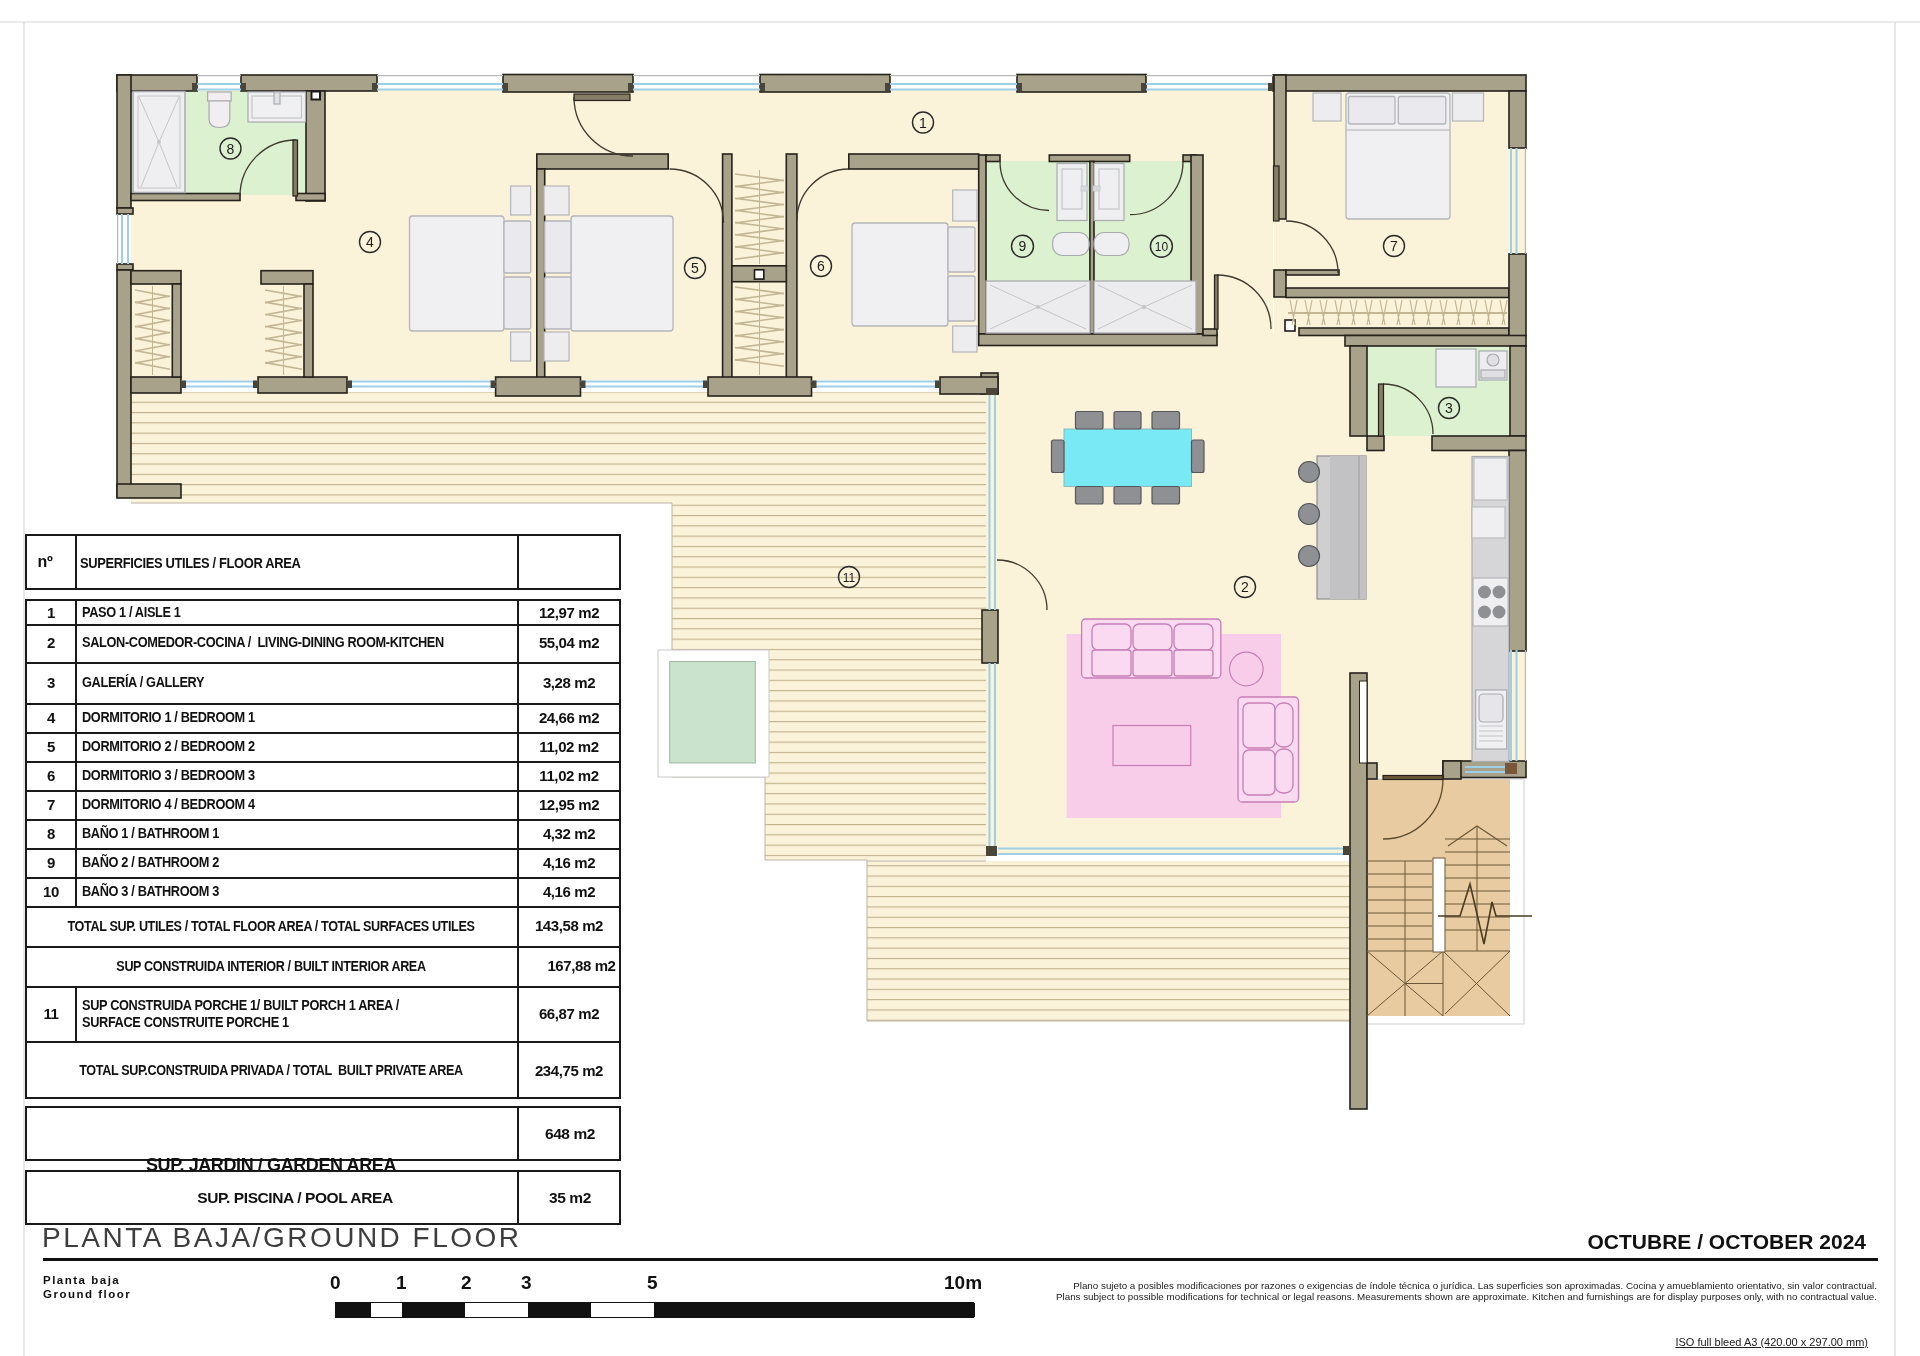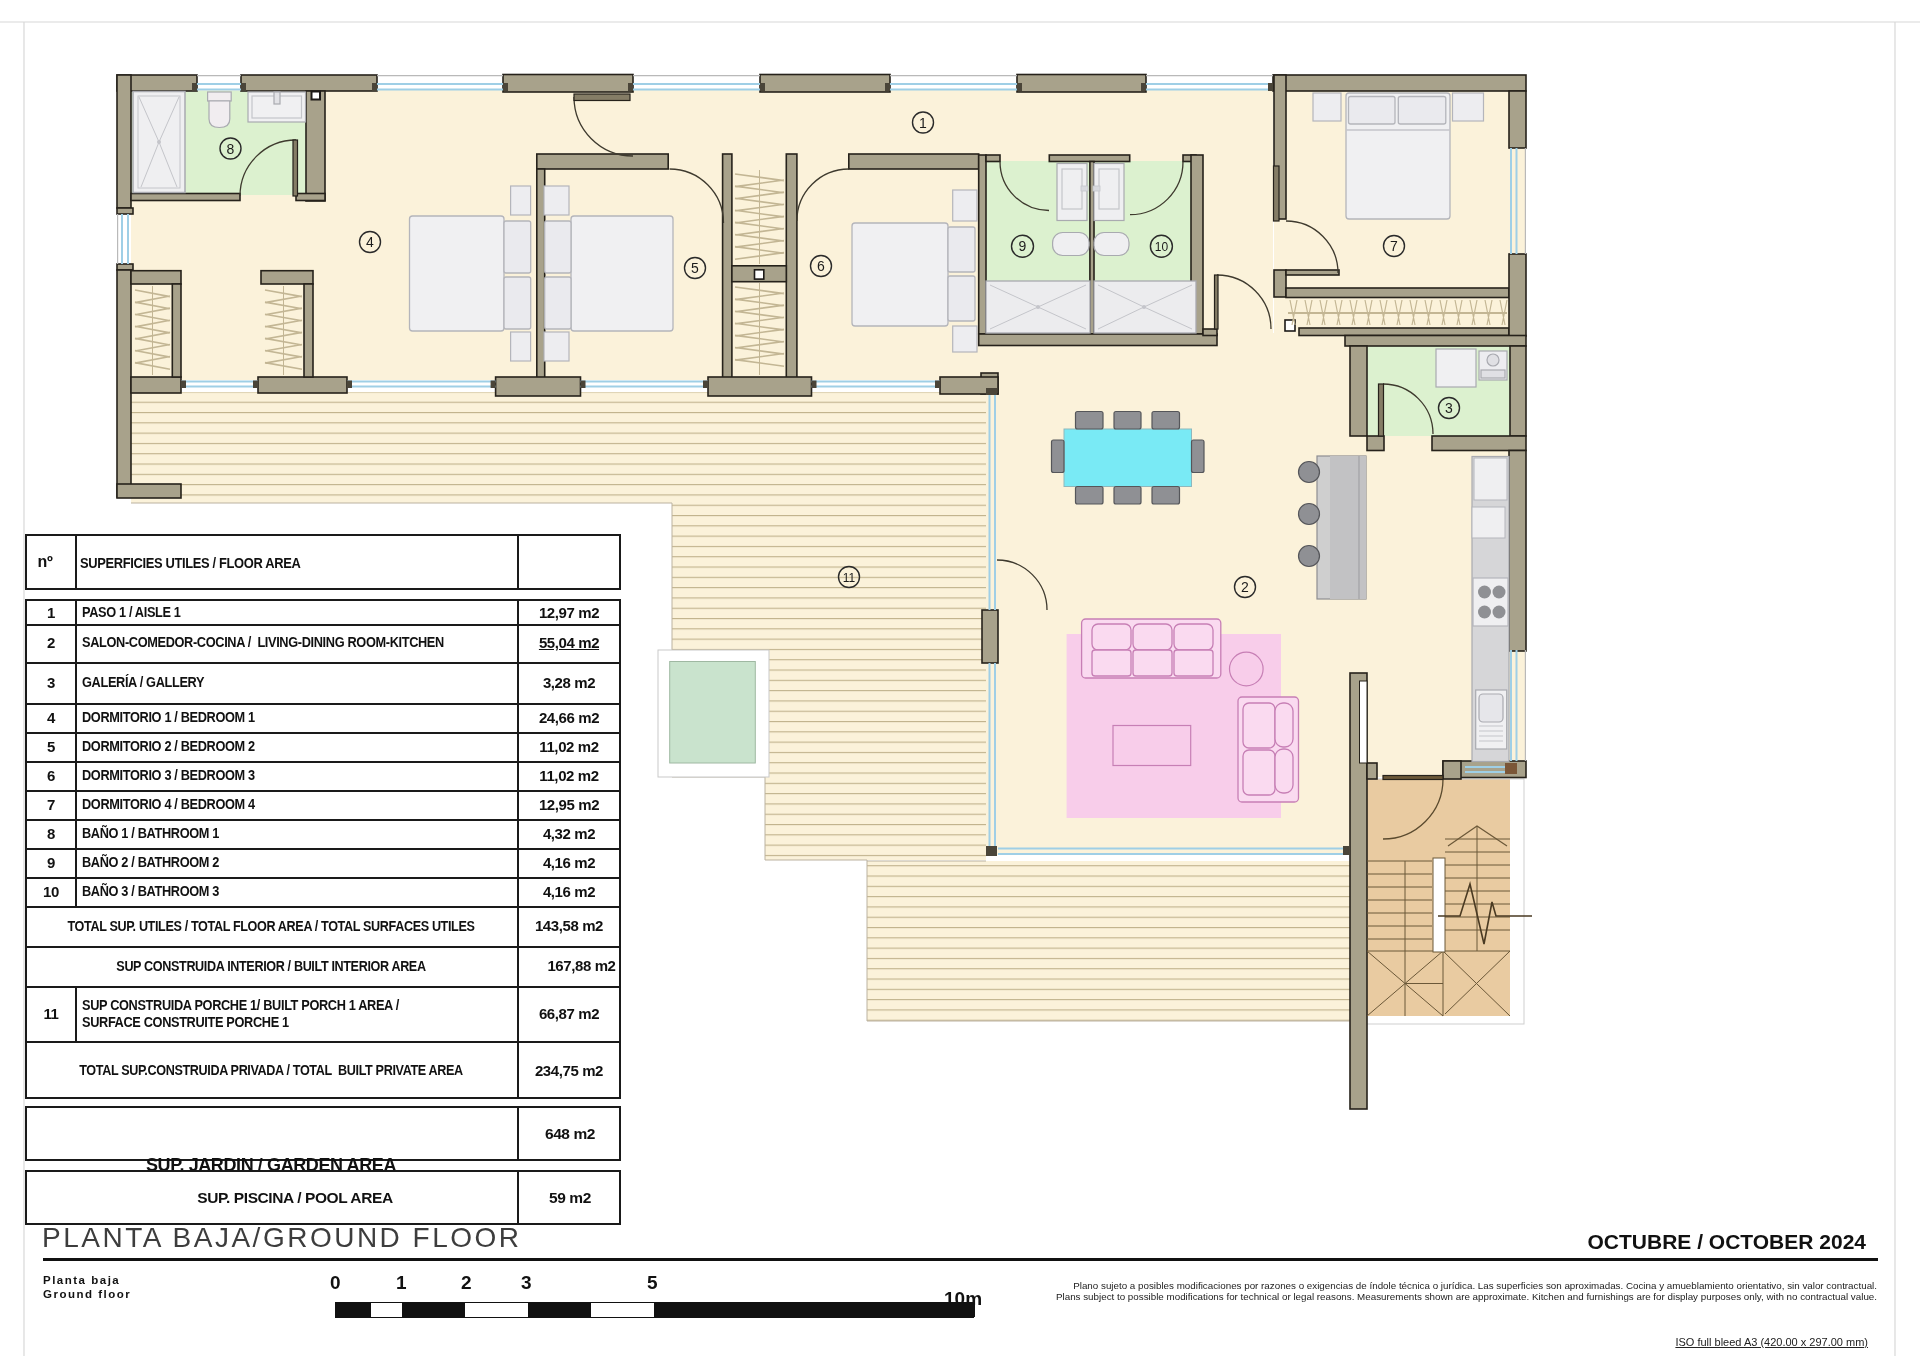--- a/index.html
+++ b/index.html
@@ -565,21 +565,21 @@
 <div class="vline" style="left:490px;top:0.0px;height:22.6px;"></div>
 <div class="vline" style="left:48px;top:0.0px;height:22.6px;"></div>
 <div class="cell" style="left:0;top:0.0px;width:48px;height:22.6px;display:flex;align-items:center;justify-content:center;font-size:15px;">1</div>
 <div class="cell" style="left:55px;top:0.0px;width:428px;height:22.6px;display:flex;align-items:center;font-size:14.5px;line-height:17px;white-space:nowrap;transform:scaleX(0.88);transform-origin:left center;">PASO 1 / AISLE 1</div>
 <div class="cell" style="left:492px;top:0.0px;width:100px;height:22.6px;display:flex;align-items:center;justify-content:center;font-size:15px;">12,97 m2</div>
 <div class="hline" style="left:0;top:22.6px;width:100%;"></div>
 <div class="vline" style="left:490px;top:22.6px;height:38.7px;"></div>
 <div class="vline" style="left:48px;top:22.6px;height:38.7px;"></div>
 <div class="cell" style="left:0;top:22.6px;width:48px;height:38.7px;display:flex;align-items:center;justify-content:center;font-size:15px;">2</div>
 <div class="cell" style="left:55px;top:22.6px;width:428px;height:38.7px;display:flex;align-items:center;font-size:14.5px;line-height:17px;white-space:nowrap;transform:scaleX(0.88);transform-origin:left center;">SALON-COMEDOR-COCINA /&nbsp; LIVING-DINING ROOM-KITCHEN</div>
-<div class="cell" style="left:492px;top:22.6px;width:100px;height:38.7px;display:flex;align-items:center;justify-content:center;font-size:15px;text-decoration:underline;">55,04 m2</div>
+<div class="cell" style="left:492px;top:22.6px;width:100px;height:38.7px;display:flex;align-items:center;justify-content:center;font-size:15px;">55,04 m2</div>
 <div class="hline" style="left:0;top:61.3px;width:100%;"></div>
 <div class="vline" style="left:490px;top:61.3px;height:40.4px;"></div>
 <div class="vline" style="left:48px;top:61.3px;height:40.4px;"></div>
 <div class="cell" style="left:0;top:61.3px;width:48px;height:40.4px;display:flex;align-items:center;justify-content:center;font-size:15px;">3</div>
 <div class="cell" style="left:55px;top:61.3px;width:428px;height:40.4px;display:flex;align-items:center;font-size:14.5px;line-height:17px;white-space:nowrap;transform:scaleX(0.88);transform-origin:left center;">GALERÍA / GALLERY</div>
 <div class="cell" style="left:492px;top:61.3px;width:100px;height:40.4px;display:flex;align-items:center;justify-content:center;font-size:15px;">3,28 m2</div>
 <div class="hline" style="left:0;top:101.7px;width:100%;"></div>
 <div class="vline" style="left:490px;top:101.7px;height:29.1px;"></div>
 <div class="vline" style="left:48px;top:101.7px;height:29.1px;"></div>
 <div class="cell" style="left:0;top:101.7px;width:48px;height:29.1px;display:flex;align-items:center;justify-content:center;font-size:15px;">4</div>
@@ -642,36 +642,36 @@
 </div>
 
 <div class="tbl" style="left:25px;top:1106px;width:596px;height:55px;">
   <div class="cell" style="left:0;top:0;width:488px;height:100%;display:flex;align-items:center;justify-content:center;font-size:18px;margin-top:32px;">SUP. JARDIN / GARDEN AREA</div>
   <div class="vline" style="left:490px;top:0;height:100%;"></div>
   <div class="cell" style="left:492px;top:0;width:102px;height:100%;display:flex;align-items:center;justify-content:center;font-size:15.5px;">648 m2</div>
 </div>
 <div class="tbl" style="left:25px;top:1170px;width:596px;height:55px;">
   <div class="cell" style="left:0;top:0;width:488px;height:100%;display:flex;align-items:center;justify-content:center;font-size:15.5px;padding-left:48px;">SUP. PISCINA / POOL AREA</div>
   <div class="vline" style="left:490px;top:0;height:100%;"></div>
-  <div class="cell" style="left:492px;top:0;width:102px;height:100%;display:flex;align-items:center;justify-content:center;font-size:15.5px;">59 m2</div>
+  <div class="cell" style="left:492px;top:0;width:102px;height:100%;display:flex;align-items:center;justify-content:center;font-size:15.5px;">35 m2</div>
 </div>
 
 <div style="position:absolute;left:42px;top:1222px;font-size:28px;color:#3d3d3d;letter-spacing:2.5px;font-weight:400;">PLANTA BAJA/GROUND FLOOR</div>
 
 <div style="position:absolute;left:43px;top:1258px;width:1835px;height:3px;background:#111;"></div>
 
 <div style="position:absolute;left:43px;top:1273px;font-size:11.5px;font-weight:bold;color:#111;letter-spacing:1.5px;line-height:14px;">Planta baja<br>Ground floor</div>
 
 <div style="position:absolute;left:0;top:1272px;font-size:19px;font-weight:bold;color:#111;">
   <span style="position:absolute;left:330px;">0</span>
   <span style="position:absolute;left:396px;">1</span>
   <span style="position:absolute;left:461px;">2</span>
   <span style="position:absolute;left:521px;">3</span>
   <span style="position:absolute;left:647px;">5</span>
-  <span style="position:absolute;left:944px;margin-top:16px;">10m</span>
+  <span style="position:absolute;left:944px;">10m</span>
 </div>
 
 <div style="position:absolute;left:335px;top:1302px;width:639px;height:16px;background:#fff;border:1px solid #111;box-sizing:border-box;">
   <div style="position:absolute;left:0;top:0;width:35px;height:100%;background:#111;"></div>
   <div style="position:absolute;left:66px;top:0;width:63px;height:100%;background:#111;"></div>
   <div style="position:absolute;left:192px;top:0;width:63px;height:100%;background:#111;"></div>
   <div style="position:absolute;left:318px;top:0;width:321px;height:100%;background:#111;"></div>
 </div>
 
 <div style="position:absolute;left:1266px;top:1230px;width:600px;text-align:right;font-size:21px;font-weight:bold;color:#111;">OCTUBRE / OCTOBER 2024</div>

